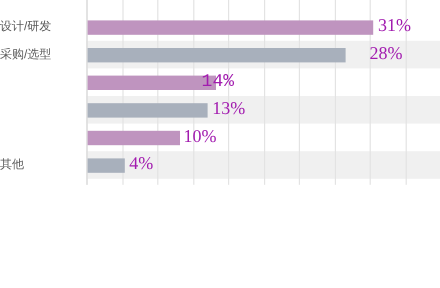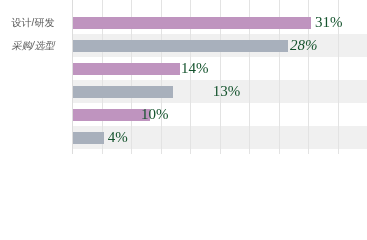--- a/index.html
+++ b/index.html
@@ -54,40 +54,40 @@
     right:0;
     height:23px;
   }
   .cat-label {
     position:absolute;
     left:0;
     width:66px;
     top:0;
     height:23px;
     line-height:23px;
-    text-align:center;
+    text-align:left;
     font-size:10px;
     color:#5a5a5a;
     white-space:nowrap;
     letter-spacing:0px;
   }
   .bar {
     position:absolute;
     left:73px;
     top:5.5px;
     height:12px;
   }
   .val-label {
     position:absolute;
     top:0;
     height:23px;
     line-height:23px;
     font-family:"Liberation Serif", serif;
     font-size:15px;
-    color:#14532d;
+    color:#a21caf;
     white-space:nowrap;
   }
 </style>
 </head>
 <body>
 
 <div id="chart">
 
   <div id="plot">
     <div id="bands">
@@ -110,36 +110,37 @@
   </div>
 
   <div id="axis-line"></div>
 
   <div id="rows">
       <div class="row" style="top: 11px;">
         <div class="cat-label">设计/研发</div>
         <div class="bar" style="width: 238px; background: rgb(191, 148, 191);"></div>
         <div class="val-label" style="left: 315px;">31%</div>
       </div>
-      <div class="row" style="top: 34px; font-style: italic;">
+      <div class="row" style="top: 34px;">
         <div class="cat-label">采购/选型</div>
         <div class="bar" style="width: 214.968px; background: rgb(168, 176, 188);"></div>
-        <div class="val-label" style="left: 290px; text-align: center;">28%</div>
+        <div class="val-label" style="left: 308px; text-align: center;">28%</div>
       </div>
       <div class="row" style="top: 57px;">
         <div class="bar" style="width: 107.484px; background: rgb(191, 148, 191);"></div>
-        <div class="val-label" style="left: 181px;">14%</div>
+        <div class="val-label" style="left: 168px; font-family: Liberation Mono, monospace;">14%</div>
       </div>
       <div class="row" style="top: 80px;">
         <div class="bar" style="width: 99.8065px; background: rgb(168, 176, 188);"></div>
-        <div class="val-label" style="left: 176.806px; margin-left: 36px;">13%</div>
+        <div class="val-label" style="left: 176.806px;">13%</div>
       </div>
       <div class="row" style="top: 103px;">
         <div class="bar" style="width: 76.7742px; background: rgb(191, 148, 191);"></div>
-        <div class="val-label" style="left: 141px;">10%</div>
+        <div class="val-label" style="left: 153px;">10%</div>
       </div>
       <div class="row" style="top: 126px;">
+        <div class="cat-label">其他</div>
         <div class="bar" style="width: 30.7097px; background: rgb(168, 176, 188);"></div>
         <div class="val-label" style="left: 107.71px;">4%</div>
       </div>
     </div>
 
 </div>
 
 </body></html>

